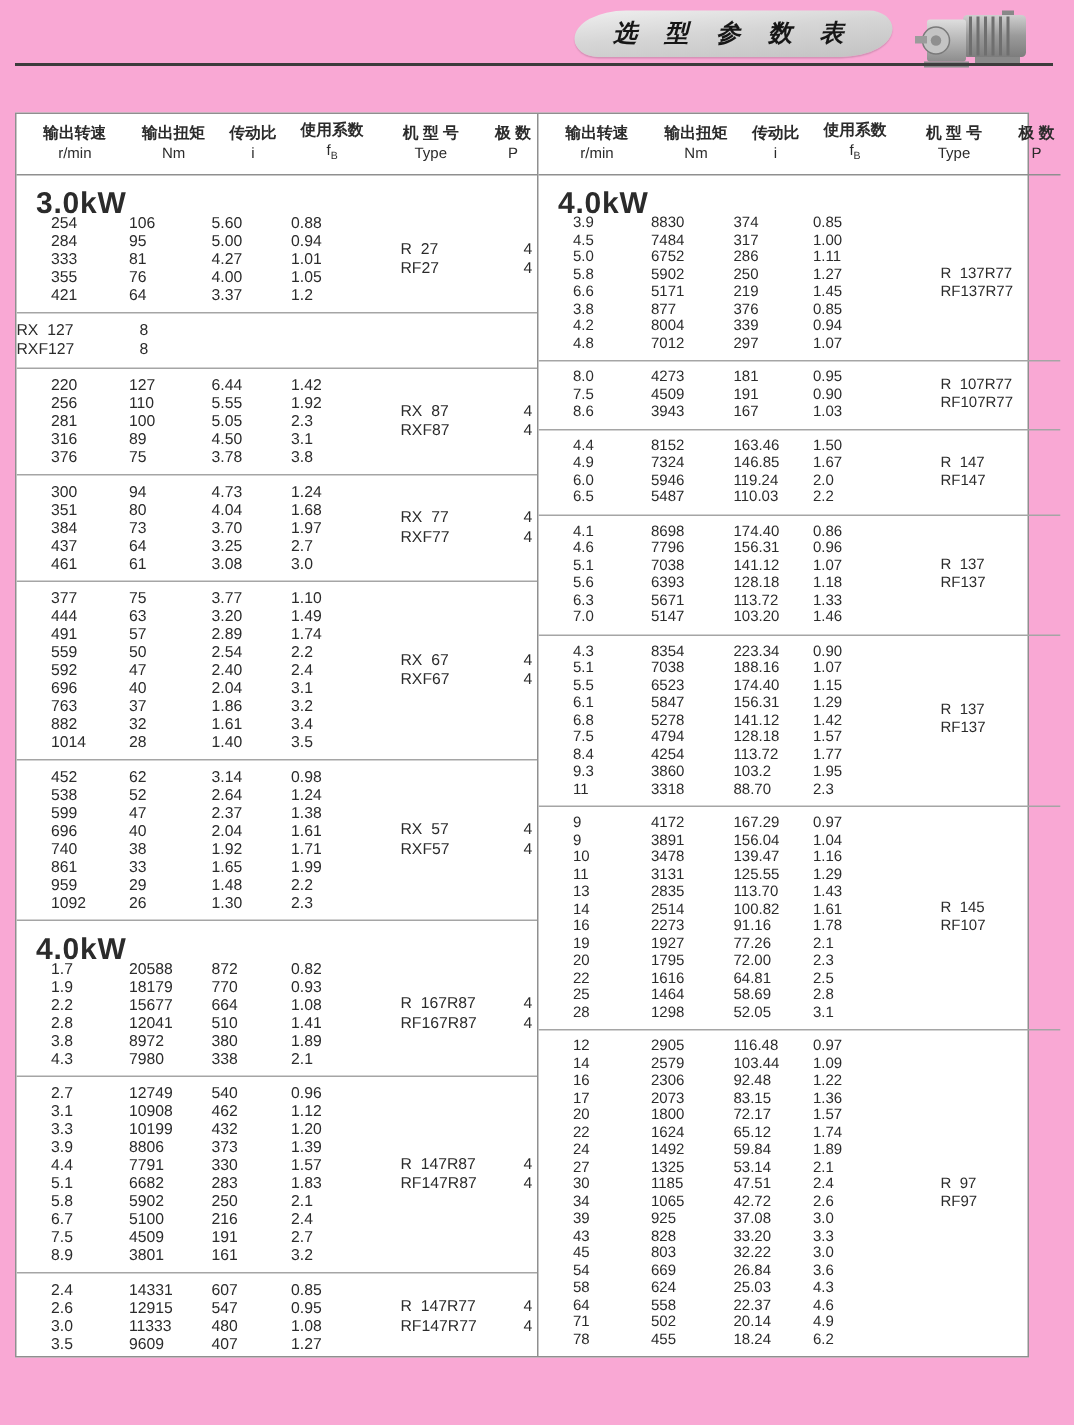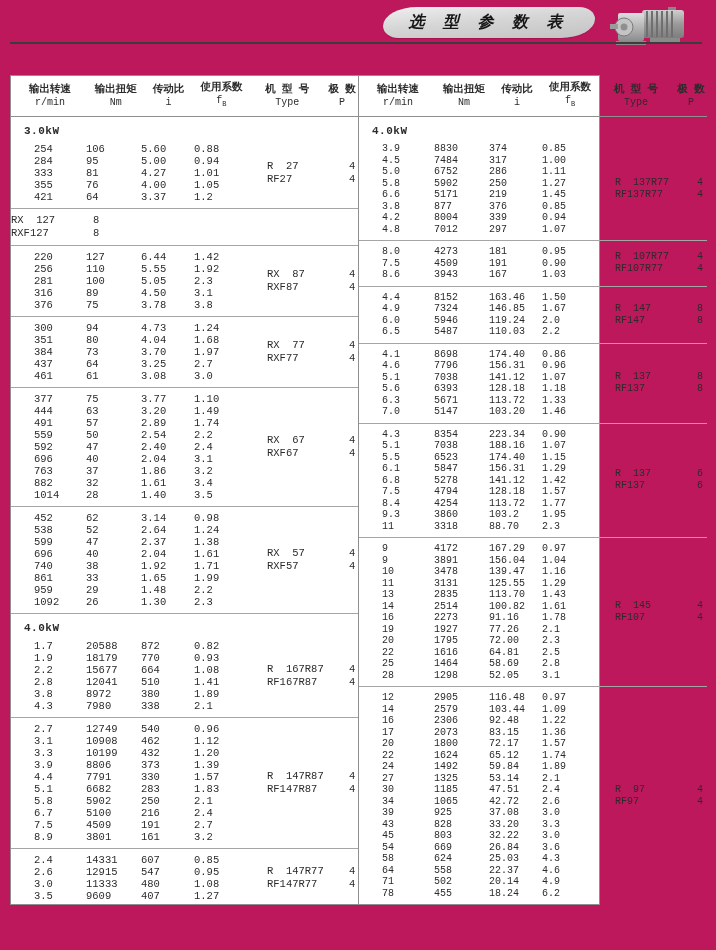--- a/index.html
+++ b/index.html
@@ -1,63 +1,63 @@
 <!DOCTYPE html>
 <html><head>
 <meta charset="utf-8">
 <style>
   html,body{margin:0;padding:0;background:#e9e9e9;}
-  .page{width:716px;height:950px;background:#be185d;position:relative;margin:0 auto;
+  .page{width:716px;height:950px;background:#f9a8d4;position:relative;margin:0 auto;
         font-family:"Liberation Sans","DejaVu Sans",sans-serif;color:#2b2b2b;overflow:hidden;}
 
   
   .banner{position:absolute;left:383px;top:7px;width:212px;height:31px;
           background:linear-gradient(175deg,#efefef 0%,#d6d6d6 45%,#c2c2c2 100%);
           border-radius:40px 18px 40px 18px / 22px 14px 22px 14px;
           display:flex;align-items:center;justify-content:center;
           box-shadow:0 1px 1px rgba(0,0,0,.15);}
   .banner:before{content:"";position:absolute;left:-14px;top:14px;width:60px;height:12px;
           background:linear-gradient(#e7e7e7,#cfcfcf);border-radius:12px/6px;z-index:-1;}
   .banner-title{font-size:16px;font-weight:bold;font-style:italic;letter-spacing:7px;
           color:#161616;white-space:pre;}
   .top-rule{position:absolute;left:10px;top:42px;width:692px;height:2px;background:#3c3c3c;}
 
   
   .motor{position:absolute;left:606px;top:1px;width:84px;height:50px;}
 
   
-  .tablebox{position:absolute;left:10px;top:75px;width:590px;height:830px;
-            border:1px solid #8f8f8f;display:flex;box-sizing:border-box;background:#fff;font-family:Liberation Mono, monospace;}
+  .tablebox{position:absolute;left:10px;top:75px;width:676px;height:830px;
+            border:1px solid #8f8f8f;display:flex;box-sizing:border-box;background:#fff;}
   .half{width:348px;display:flex;flex-direction:column;box-sizing:border-box;}
   .half-left{border-right:1px solid #8f8f8f;}
 
   .thead{height:40px;border-bottom:1px solid #8f8f8f;display:flex;align-items:center;flex:none;}
   .hcell{display:flex;flex-direction:column;align-items:center;justify-content:center;line-height:13px;}
   .h1{width:78px;} .h2{width:54px;} .h3{width:52px;} .h4{width:54px;} .h5{width:78px;} .h6{width:32px;}
   .hcn{font-size:10.5px;font-weight:bold;white-space:pre;}
   .hen{font-size:10px;}
   .hen sub{font-size:7px;}
 
   .blocks{flex:1;display:flex;flex-direction:column;overflow:hidden;}
   .block{border-top:1px solid #a5a5a5;padding:5px 0;flex:none;}
   .block.first{border-top:none;}
-  .section-label{font-size:11px;font-weight:bold;padding:3px 0 2px 13px;letter-spacing:.5px;height:16px;}
+  .section-label{font-size:20px;font-weight:bold;padding:3px 0 2px 13px;letter-spacing:.5px;height:16px;}
   .bbody{display:flex;align-items:center;}
   .rows{width:233px;padding-left:23px;box-sizing:content-box;flex:none;}
   .row{display:flex;}
   .c{display:inline-block;white-space:pre;}
   .c1{width:52px;} .c2{width:55px;} .c3{width:53px;} .c4{width:50px;}
   .typecol{width:76px;flex:none;}
   .polecol{width:30px;flex:none;padding-left:6px;}
   .tline{white-space:pre;}
 
   .half-left .row{height:12px;} .half-left .c{font-size:10.5px;line-height:12px;}
   .half-left .tline{font-size:10.5px;line-height:13px;height:13px;}
   .half-right .row{height:11.5px;} .half-right .c{font-size:10px;line-height:11.5px;}
-  .half-right .tline{font-size:10px;line-height:12px;height:12px;}
+  .half-right .tline{font-size:10px;line-height:12px;height:12px;margin-left:12px;}
 </style>
 </head>
 <body>
 
 <div class="page">
 
   <div class="banner">
     <span class="banner-title">选 型 参 数 表</span>
   </div>
 

